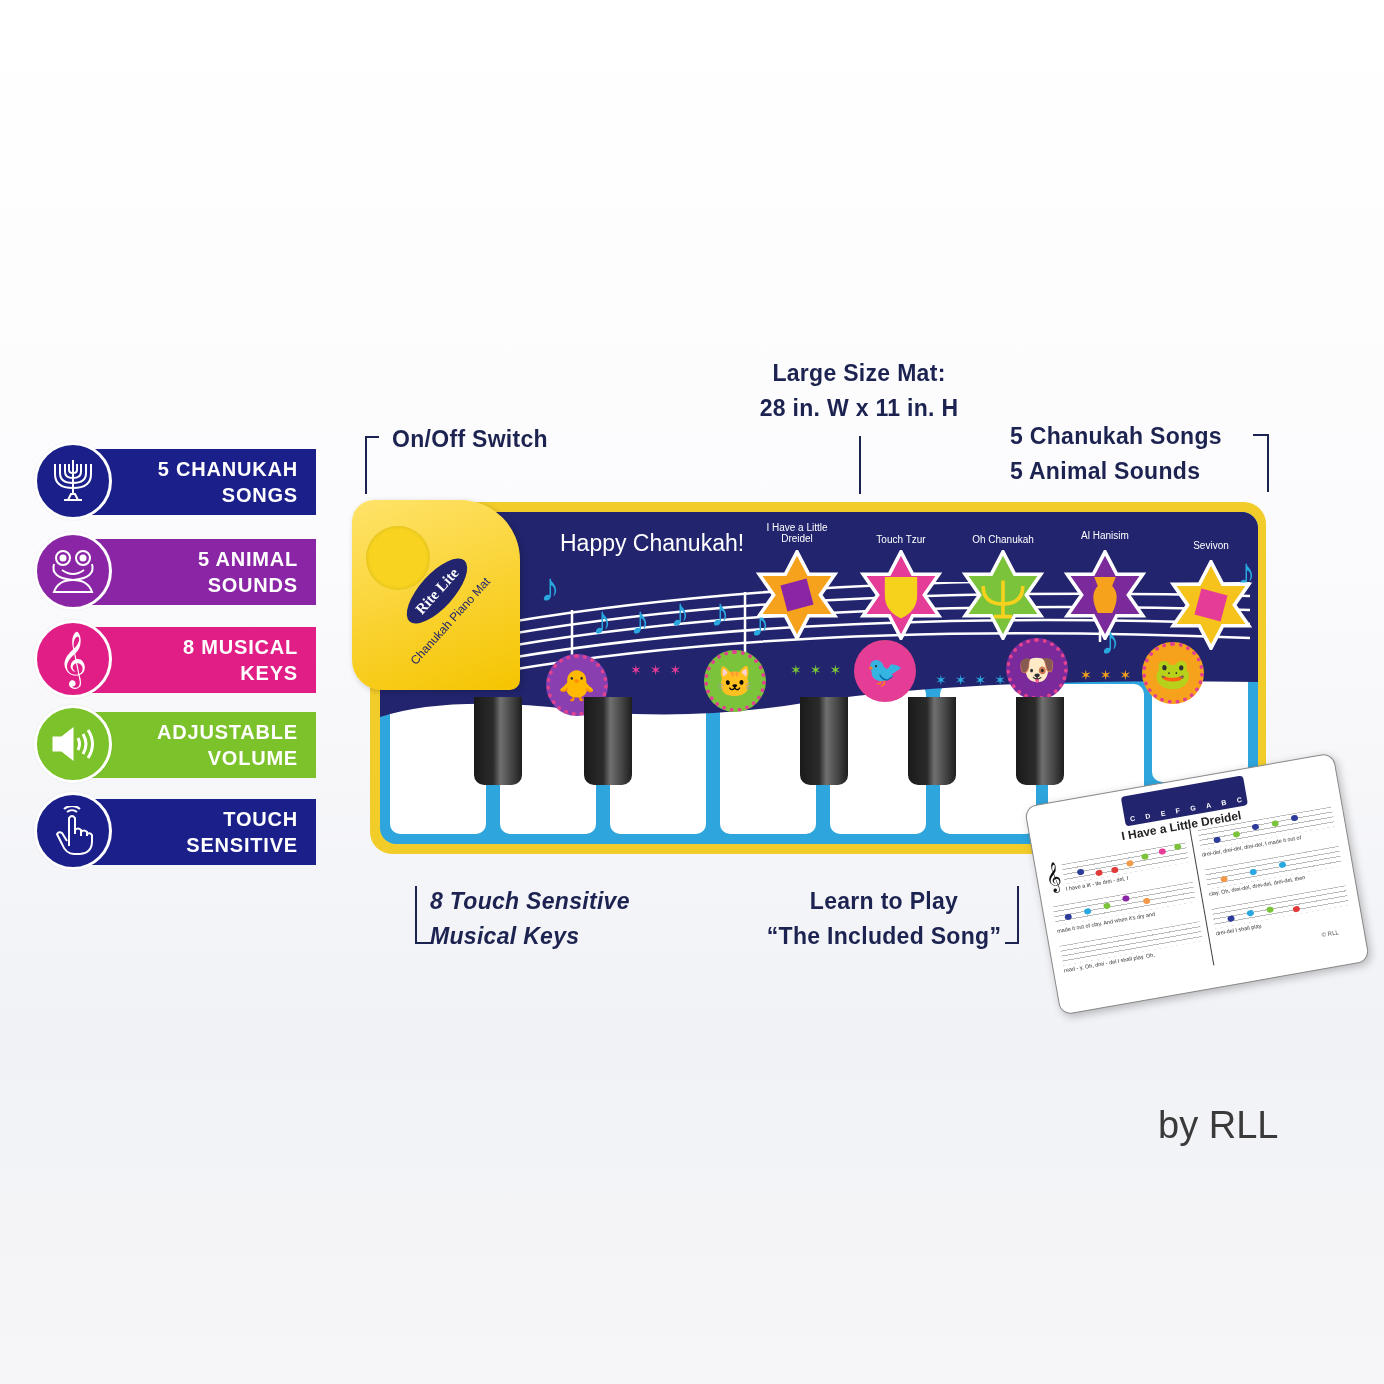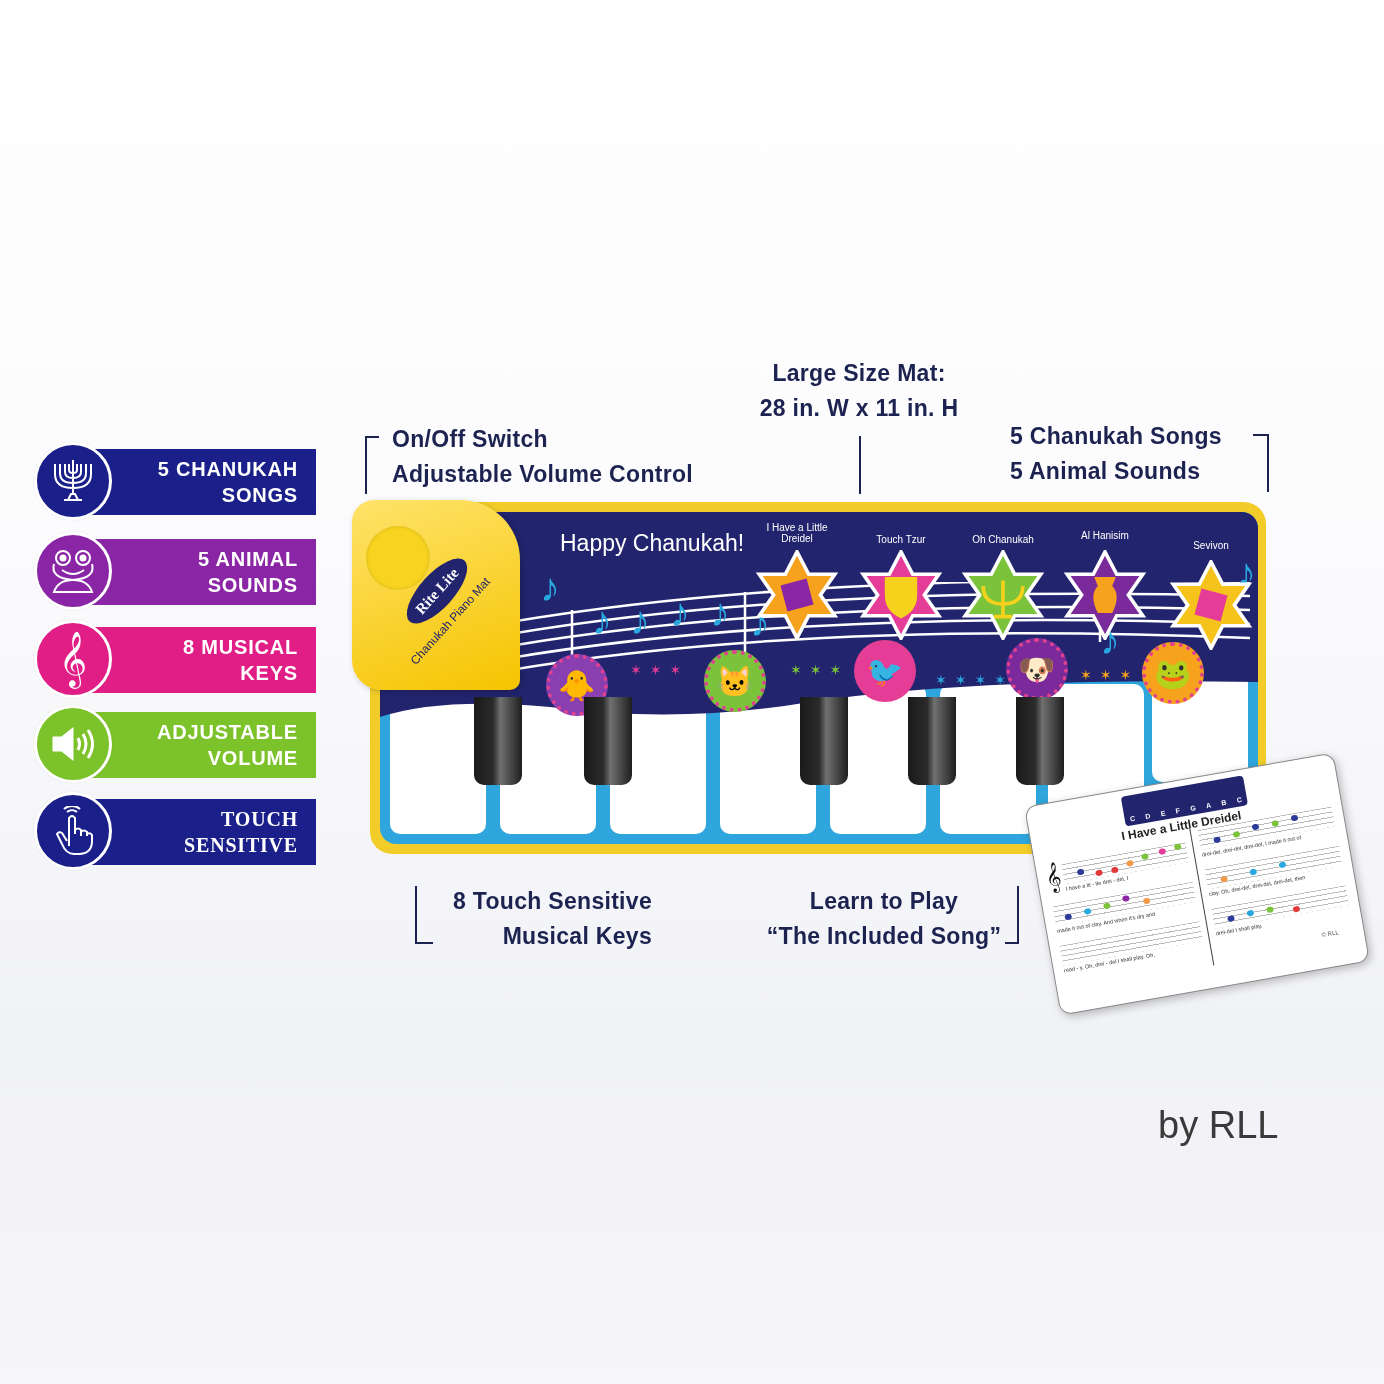--- a/index.html
+++ b/index.html
@@ -79,21 +79,21 @@
     <svg width="44" height="36" viewBox="0 0 44 36" fill="none" stroke="#fff" stroke-width="3">
         <path d="M3 12h8l10-8v28l-10-8H3z" fill="#fff"></path>
         <path d="M27 12q3 6 0 12M32 8q6 10 0 20M37 4q9 14 0 28"></path>
       </svg>
   </div>
   <div class="txt">
       <span>ADJUSTABLE</span>
       <span>VOLUME</span>
     </div>
 </div>
-<div class="badge" style="top:792px;font-family:Liberation Serif, serif;">
+<div class="badge" style="top:792px;">
   <div class="bar" style="background:#1b1f8a;"></div>
   <div class="circ" style="background:#1b1f8a;">
     <svg width="40" height="50" viewBox="0 0 40 50" fill="none" stroke="#fff" stroke-width="2">
         <path d="M14 6a8 8 0 0 1 10 0M11 3a12 12 0 0 1 16 0"></path>
         <path d="M16 40V12q3-4 6 0v16M22 24q3-3 6 0v6M28 26q3-3 6 0v4M34 28q3-2 5 1v6q0 12-12 13h-6q-8 0-12-10l-5-10q2-3 5-1l5 8"></path>
       </svg>
   </div>
   <div class="txt">
       <span>TOUCH</span>
       <span>SENSITIVE</span>
@@ -101,33 +101,32 @@
 </div>
 
 <div class="callout" style="left:748px;top:356px;text-align:center;width:222px;">
   <div>Large Size Mat:</div>
   <div>28 in. W x 11 in. H</div>
 </div>
 <div class="ln" style="left:859px;top:436px;width:2px;height:58px;"></div>
 
 <div class="callout" style="left:392px;top:422px;">
   <div>On/Off Switch</div>
-  <div>Adjustable Volume Control</div>
 </div>
 <div class="ln" style="left:365px;top:436px;width:2px;height:58px;"></div>
 <div class="ln" style="left:365px;top:436px;width:14px;height:2px;"></div>
 
 <div class="callout" style="left:1010px;top:419px;">
   <div>5 Chanukah Songs</div>
   <div>5 Animal Sounds</div>
 </div>
 <div class="ln" style="left:1267px;top:434px;width:2px;height:58px;"></div>
 <div class="ln" style="left:1253px;top:434px;width:14px;height:2px;"></div>
 
-<div class="callout" style="left:430px;top:884px;text-align:right;width:222px;">
+<div class="callout" style="left:430px;top:884px;text-align:left;width:222px;font-style:italic;">
   <div>8 Touch Sensitive</div>
   <div>Musical Keys</div>
 </div>
 <div class="ln" style="left:415px;top:886px;width:2px;height:58px;"></div>
 <div class="ln" style="left:415px;top:942px;width:18px;height:2px;"></div>
 
 <div class="callout" style="left:752px;top:884px;text-align:center;width:264px;">
   <div>Learn to Play</div>
   <div>“The Included Song”</div>
 </div>

